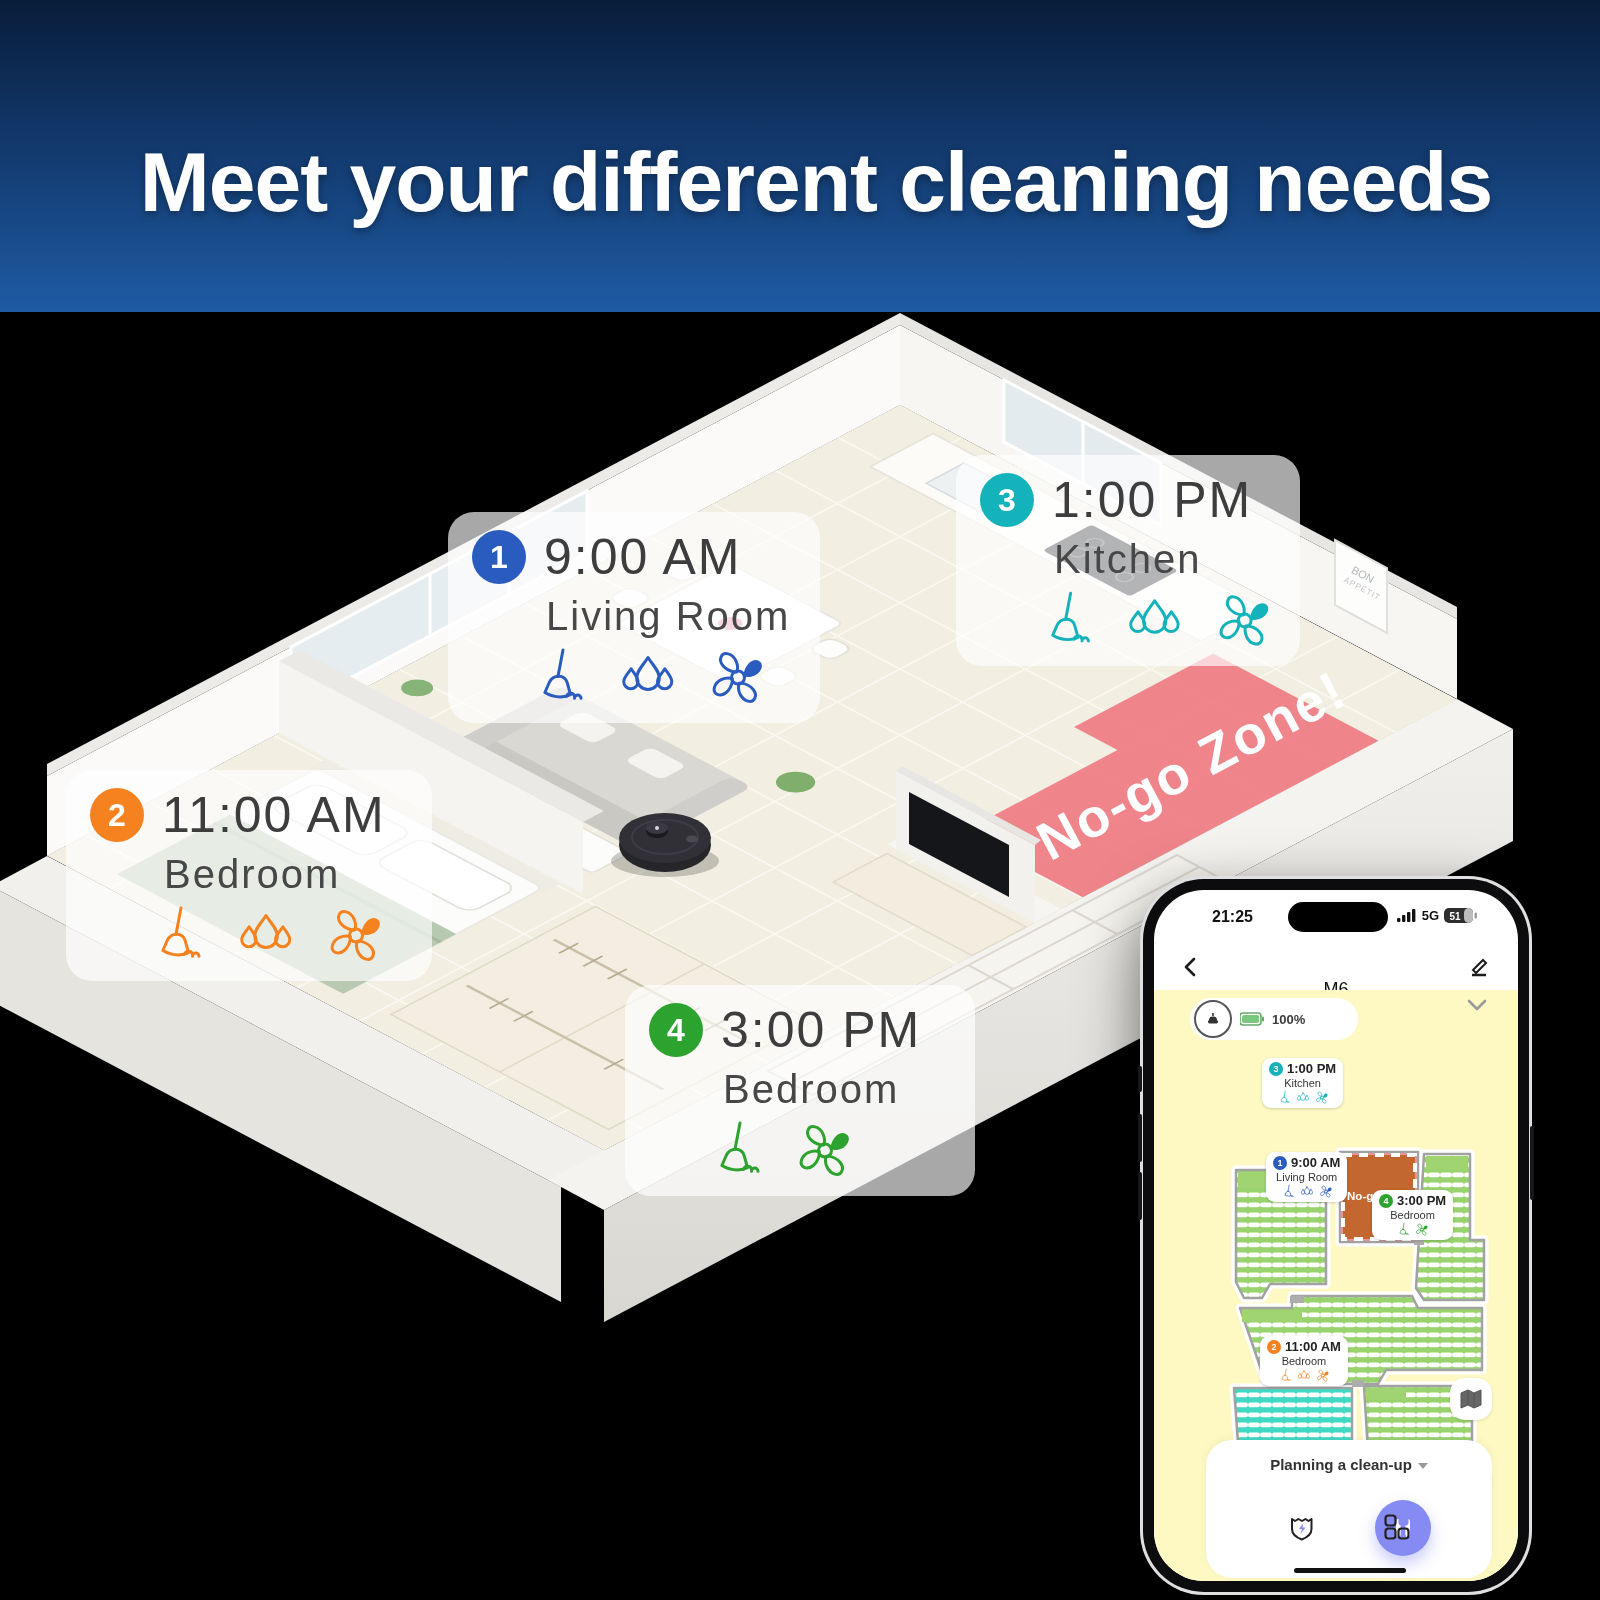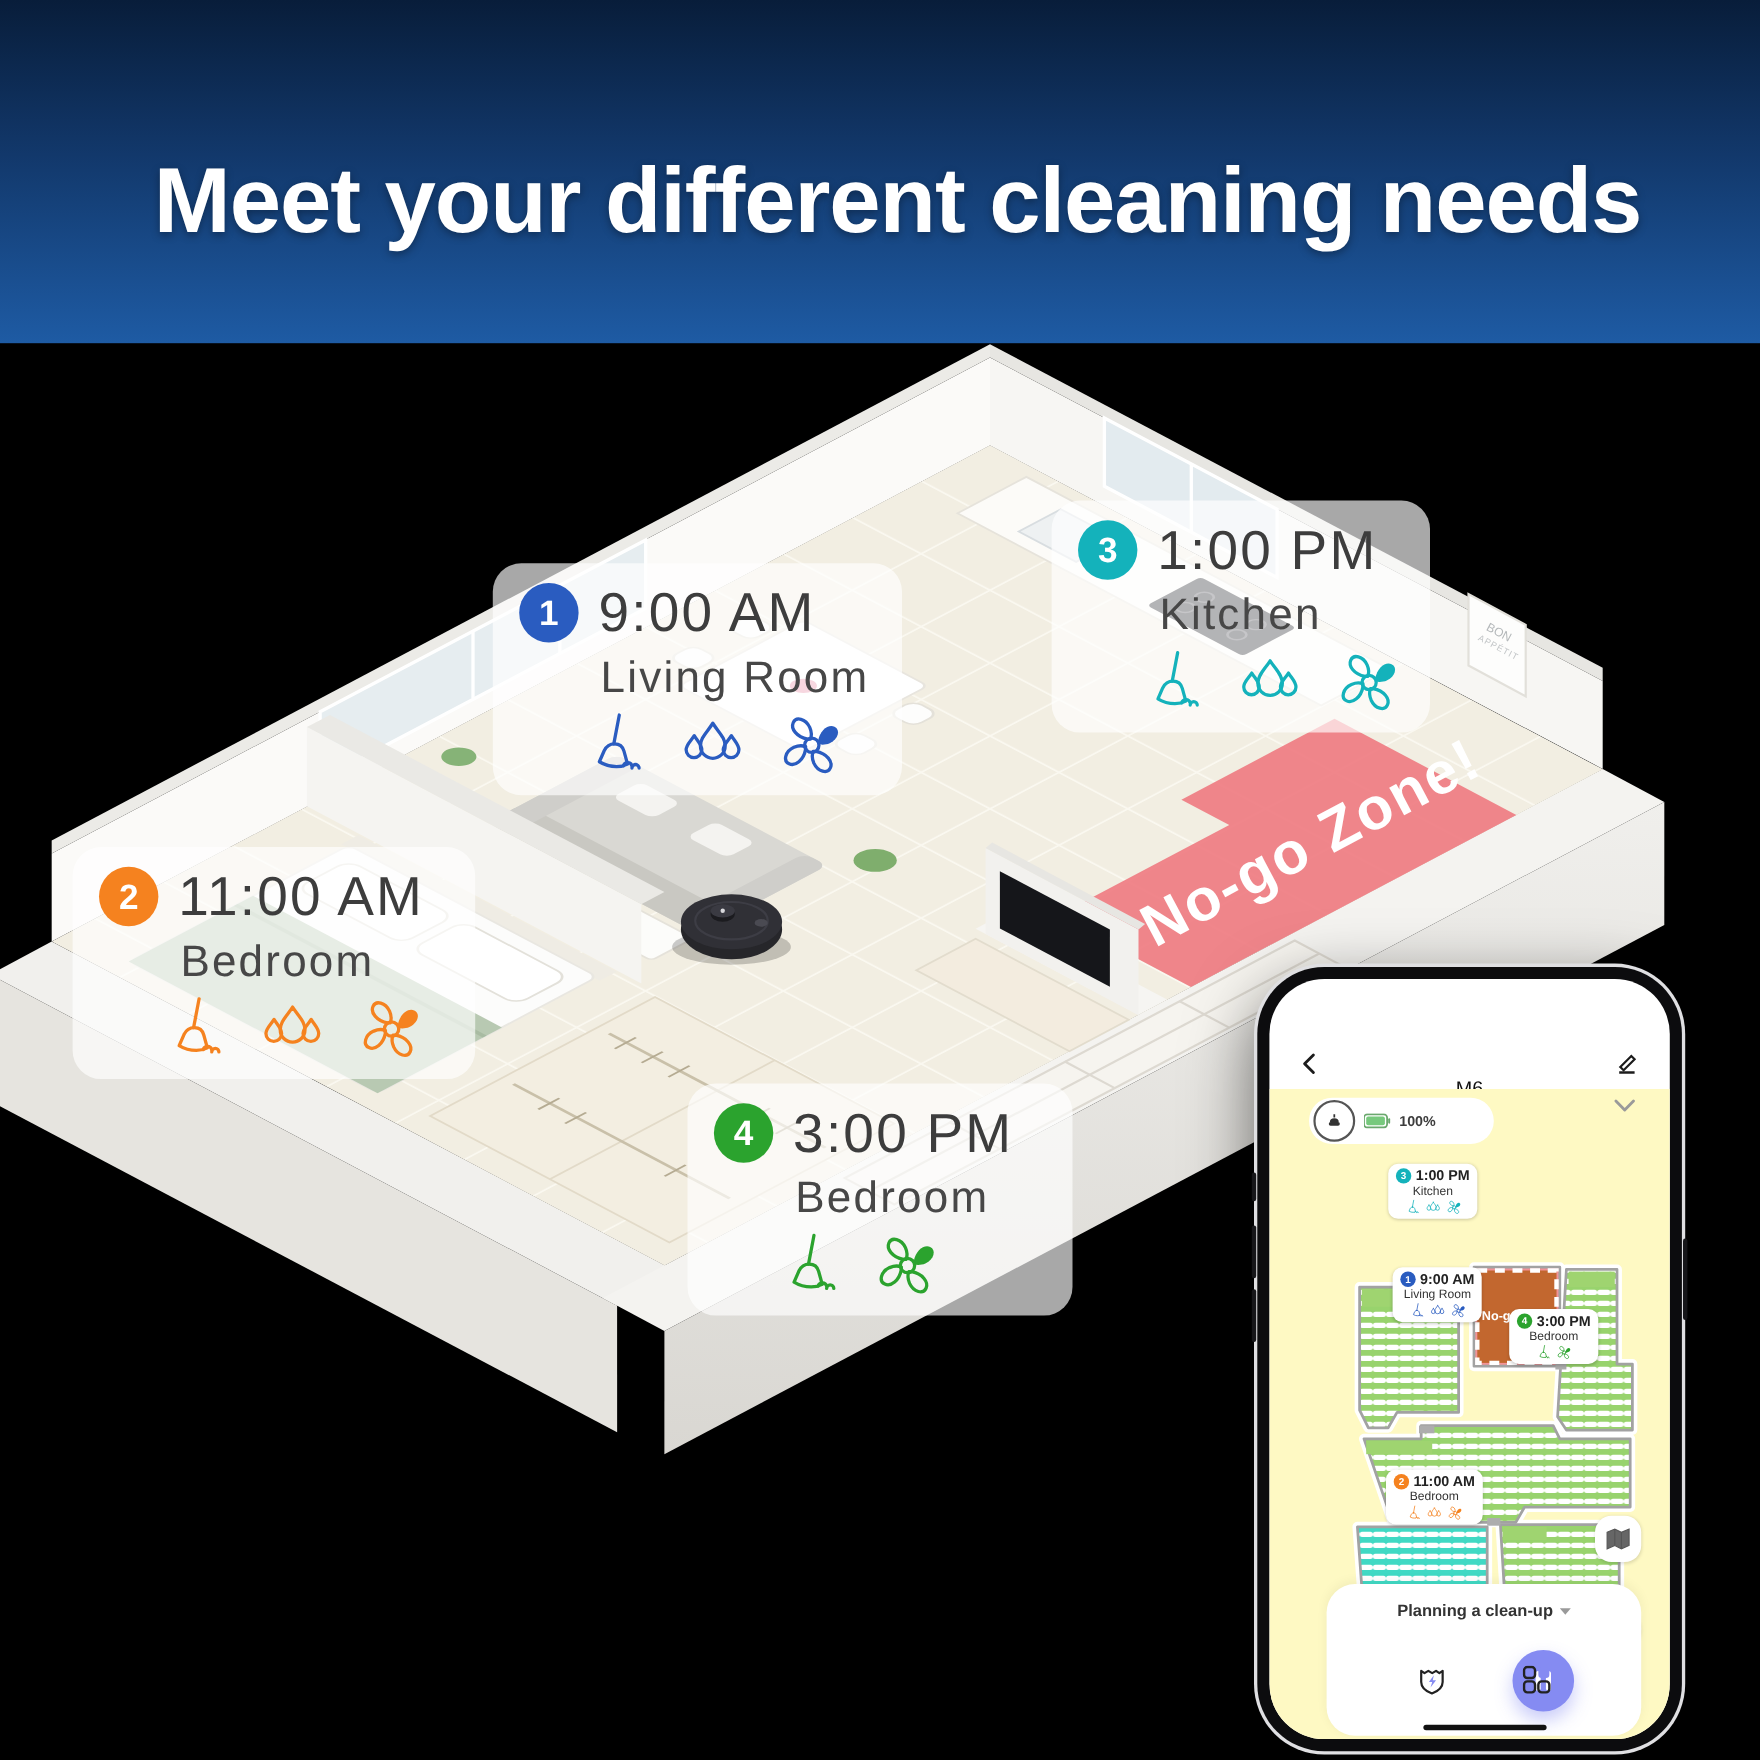--- a/index.html
+++ b/index.html
@@ -335,20 +335,41 @@
 </div>
 
 <div class="phone">
   <div class="sidebtn" style="left:-2px;top:190px;height:26px;"></div>
   <div class="sidebtn" style="left:-2px;top:238px;height:48px;"></div>
   <div class="sidebtn" style="left:-2px;top:296px;height:48px;"></div>
   <div class="sidebtn" style="right:-2px;top:250px;height:74px;"></div>
   <div class="bezel"></div>
   <div class="screen">
 
+    <div class="statusbar">
+      <div class="st-time">21:25</div>
+      <div class="island"></div>
+      <div class="st-right">
+        <svg width="20" height="14" viewBox="0 0 20 14">
+          <g fill="#111">
+            <rect x="0" y="9" width="3.4" height="4" rx="1"></rect>
+            <rect x="5" y="6" width="3.4" height="7" rx="1"></rect>
+            <rect x="10" y="3" width="3.4" height="10" rx="1"></rect>
+            <rect x="15" y="0" width="3.4" height="13" rx="1"></rect>
+          </g>
+        </svg>
+        <span class="st-5g">5G</span>
+        <svg width="34" height="17" viewBox="0 0 34 17">
+          <rect x="0" y="1" width="29" height="15" rx="5" fill="#2e2e2e"></rect>
+          <rect x="20" y="1" width="9" height="15" rx="5" fill="#bcbcbc"></rect>
+          <rect x="30.5" y="5.5" width="2.5" height="6" rx="1.2" fill="#9c9c9c"></rect>
+          <text x="11" y="12.5" text-anchor="middle" font-size="10" font-weight="700" fill="#fff" font-family="Liberation Sans, sans-serif">51</text>
+        </svg>
+      </div>
+    </div>
 
     <div class="nav">
       <svg class="nav-back" viewBox="0 0 22 22">
         <polyline points="14,3 6,11 14,19" fill="none" stroke="#1c1c1c" stroke-width="2.6" stroke-linecap="round" stroke-linejoin="round"></polyline>
       </svg>
       <div class="nav-title">M6</div>
       <svg class="nav-edit" viewBox="0 0 22 22">
         <path d="M5 14 L15 4 l3 3 -10 10 z" fill="none" stroke="#1c1c1c" stroke-width="2"></path>
         <line x1="4" y1="19" x2="18" y2="19" stroke="#1c1c1c" stroke-width="2.4"></line>
       </svg>

